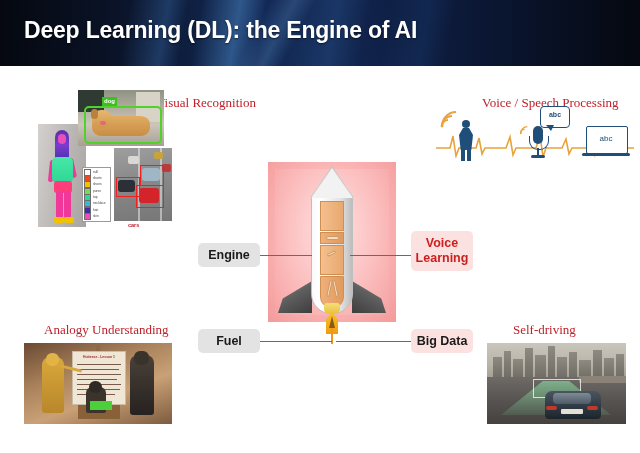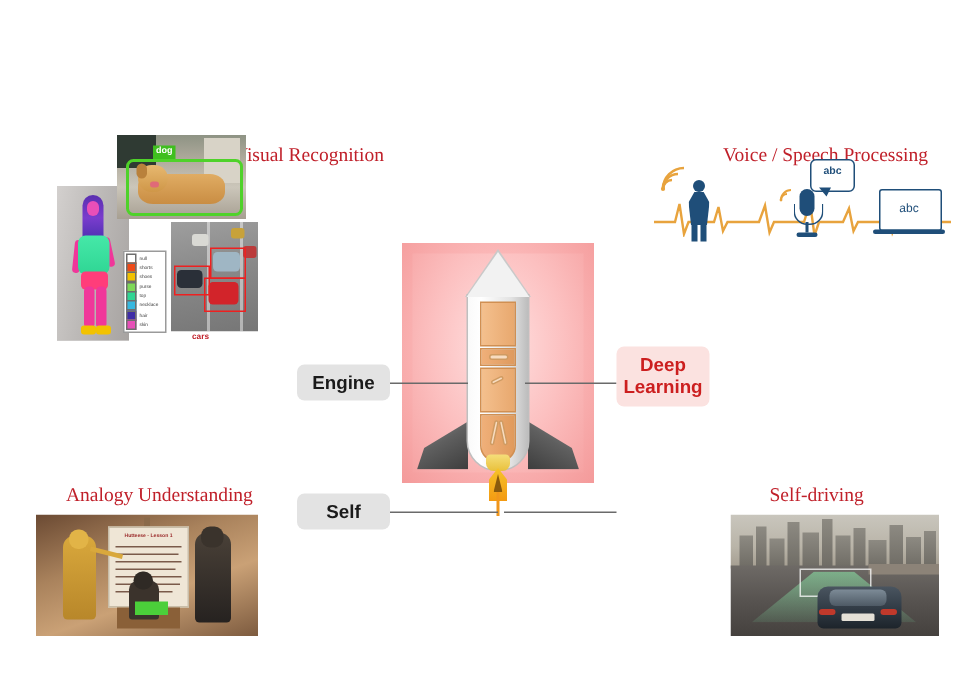--- a/index.html
+++ b/index.html
@@ -213,20 +213,23 @@
      background:linear-gradient(180deg,#7d8b97,#4e5a65);}
   #img-drive .plate{position:absolute;left:74px;top:66px;width:22px;height:5px;background:#e4e0d6;border-radius:1px;}
   #img-drive .tlL{position:absolute;left:59px;top:63px;width:11px;height:4px;background:#c0392b;border-radius:2px;}
   #img-drive .tlR{position:absolute;left:100px;top:63px;width:11px;height:4px;background:#c0392b;border-radius:2px;}
 </style>
 </head>
 <body>
 
 <div class="slide">
 
+  <div class="banner">
+    <div class="banner-title">Deep Learning (DL): the Engine of AI</div>
+  </div>
 
   <div class="caption" id="cap-visual">Visual Recognition</div>
 
   <div class="img" id="img-person">
     <div class="wall"></div>
     <div class="hair"></div>
     <div class="face"></div>
     <div class="armL"></div>
     <div class="armR"></div>
     <div class="top"></div>
@@ -322,25 +325,26 @@
   <div class="rk" id="flame"></div>
   <div class="rk" id="flame-dark"></div>
   <div class="rk" id="flame-line"></div>
 
   <div class="conn" id="conn-engine"></div>
   <div class="conn" id="conn-dl"></div>
   <div class="conn" id="conn-fuel"></div>
   <div class="conn" id="conn-bigdata"></div>
 
   <div class="box box-gray" id="box-engine">Engine</div>
-  <div class="box box-gray" id="box-fuel">Self</div>
+  <div class="box box-gray" id="box-fuel">Fuel</div>
   <div class="box box-pink" id="box-dl">
-    <span>Deep</span>
+    <span>Voice</span>
     <span>Learning</span>
   </div>
+  <div class="box box-pink" id="box-bigdata">Big Data</div>
 
   <div class="caption" id="cap-voice">Voice / Speech Processing</div>
   <div id="voice">
     <svg class="wave" viewBox="0 0 198 26" preserveAspectRatio="none">
       <path d="M0,16 L14,16 L17,4 L20,24 L23,16 L40,16 L43,6 L46,22 L49,16 L70,16 L74,5 L77,23 L80,16 L100,16 L104,3 L107,25 L110,16 L126,16 L130,7 L133,22 L136,16 L152,16 L156,5 L159,23 L162,16 L198,16" fill="none" stroke="#e8a33d" stroke-width="1.6"></path>
     </svg>
 
     <div id="person-v">
       <div class="head"></div>
       <div class="body"></div>

